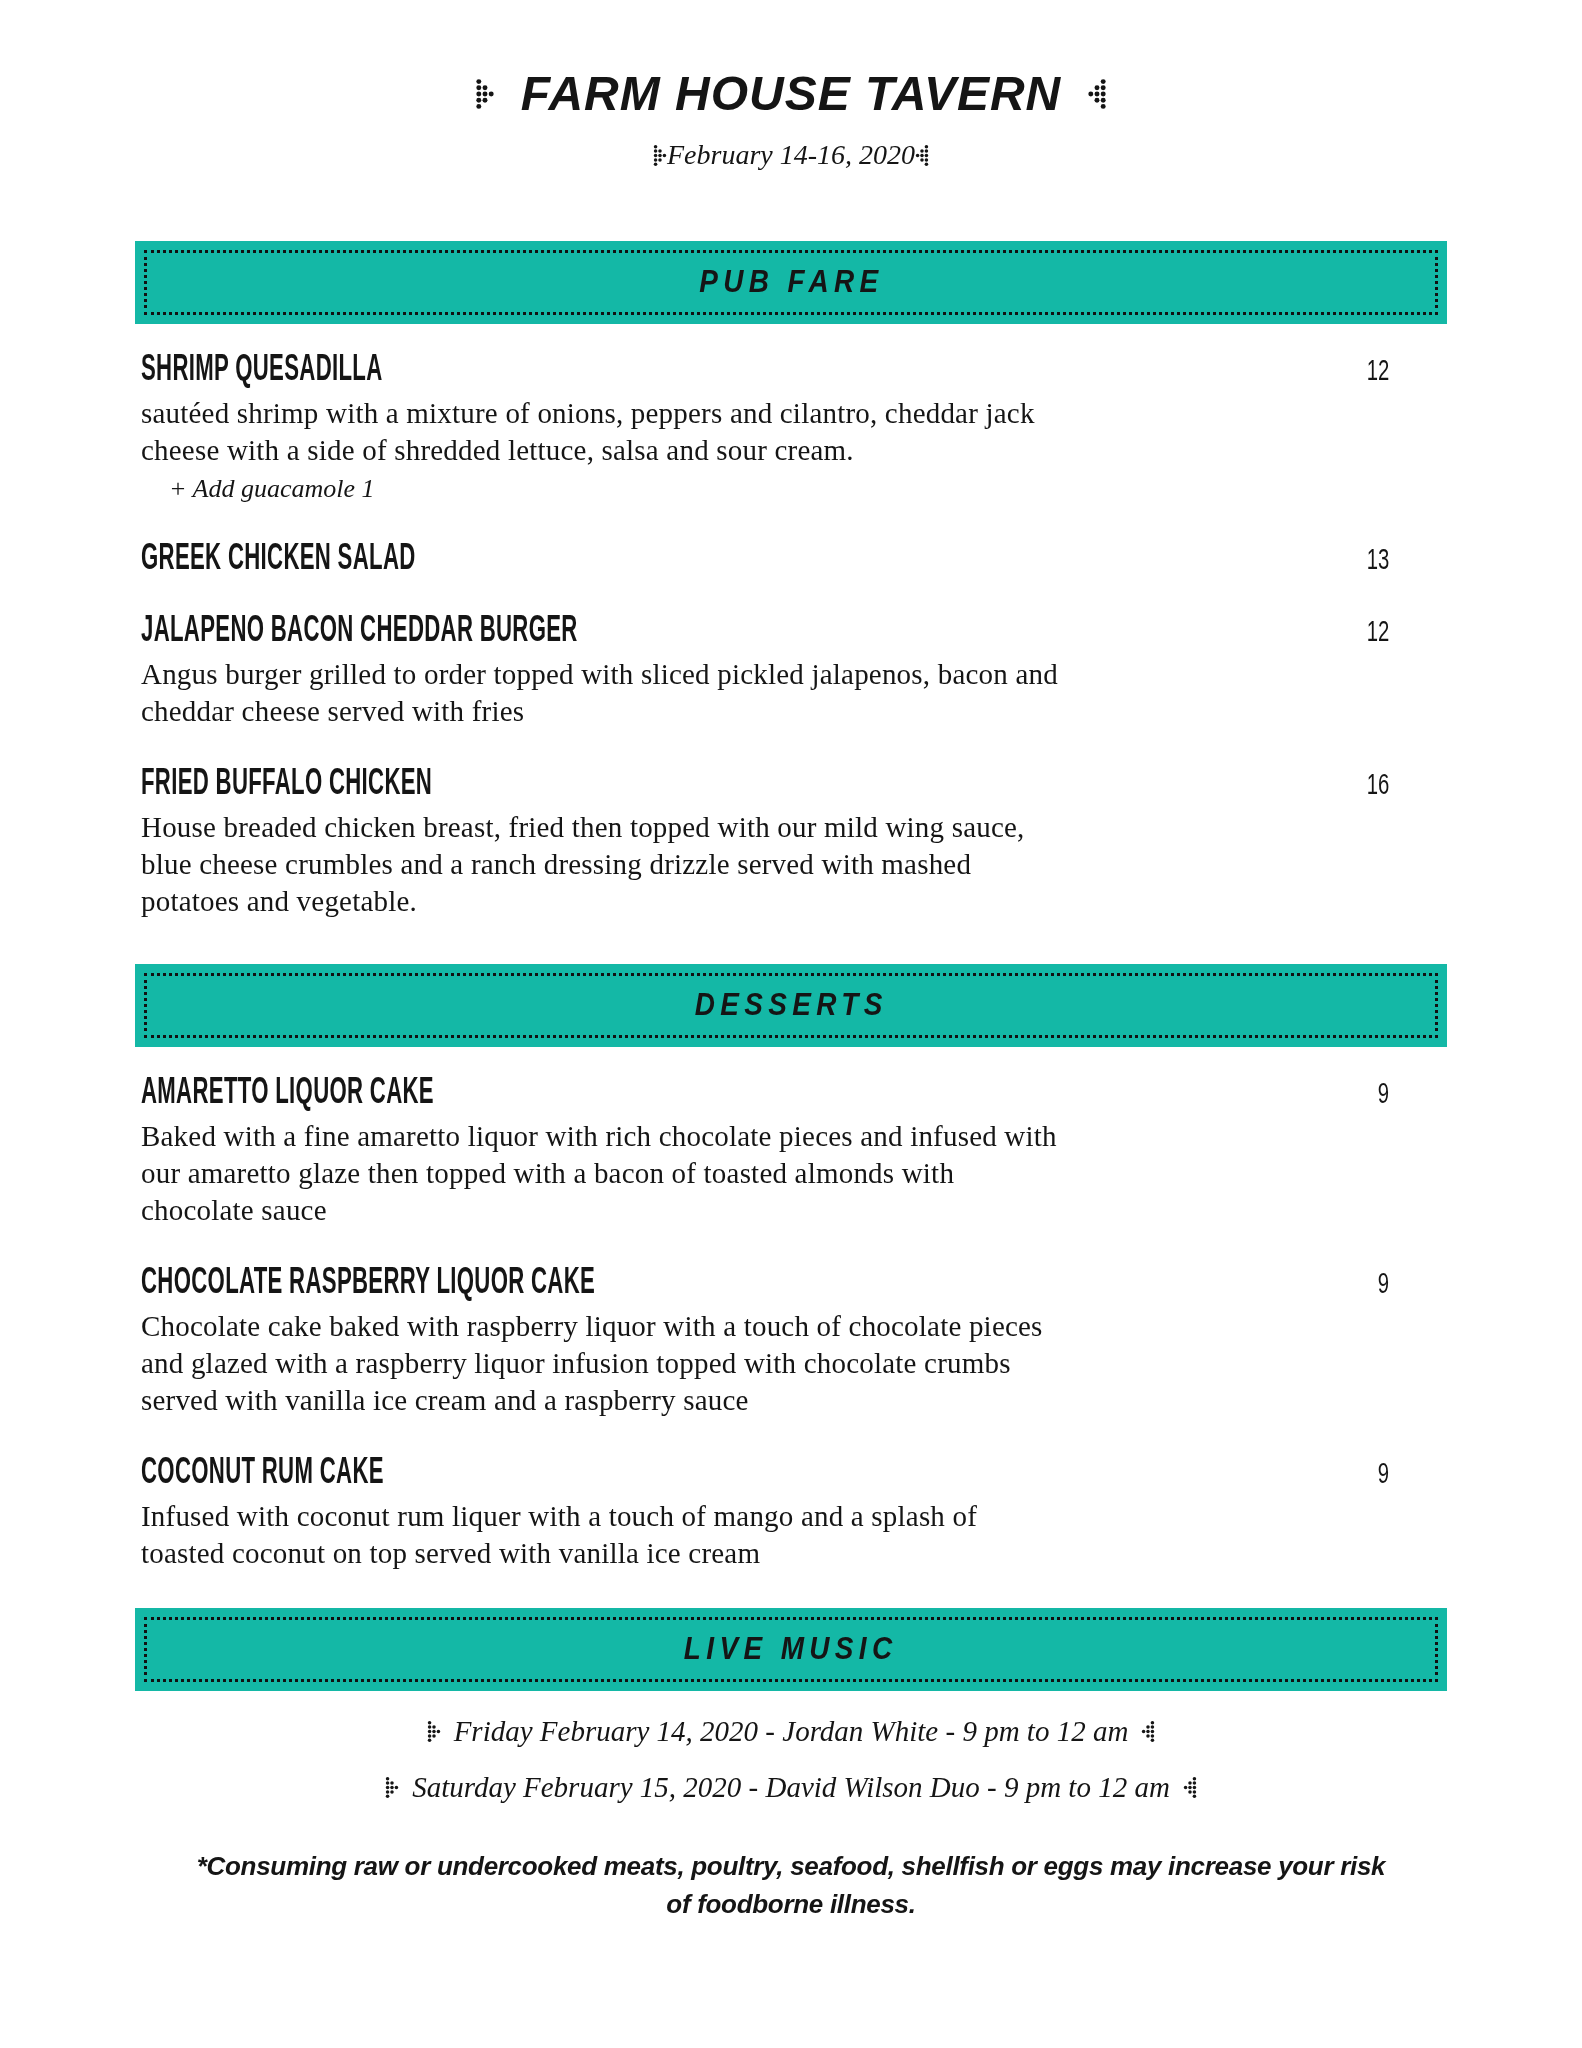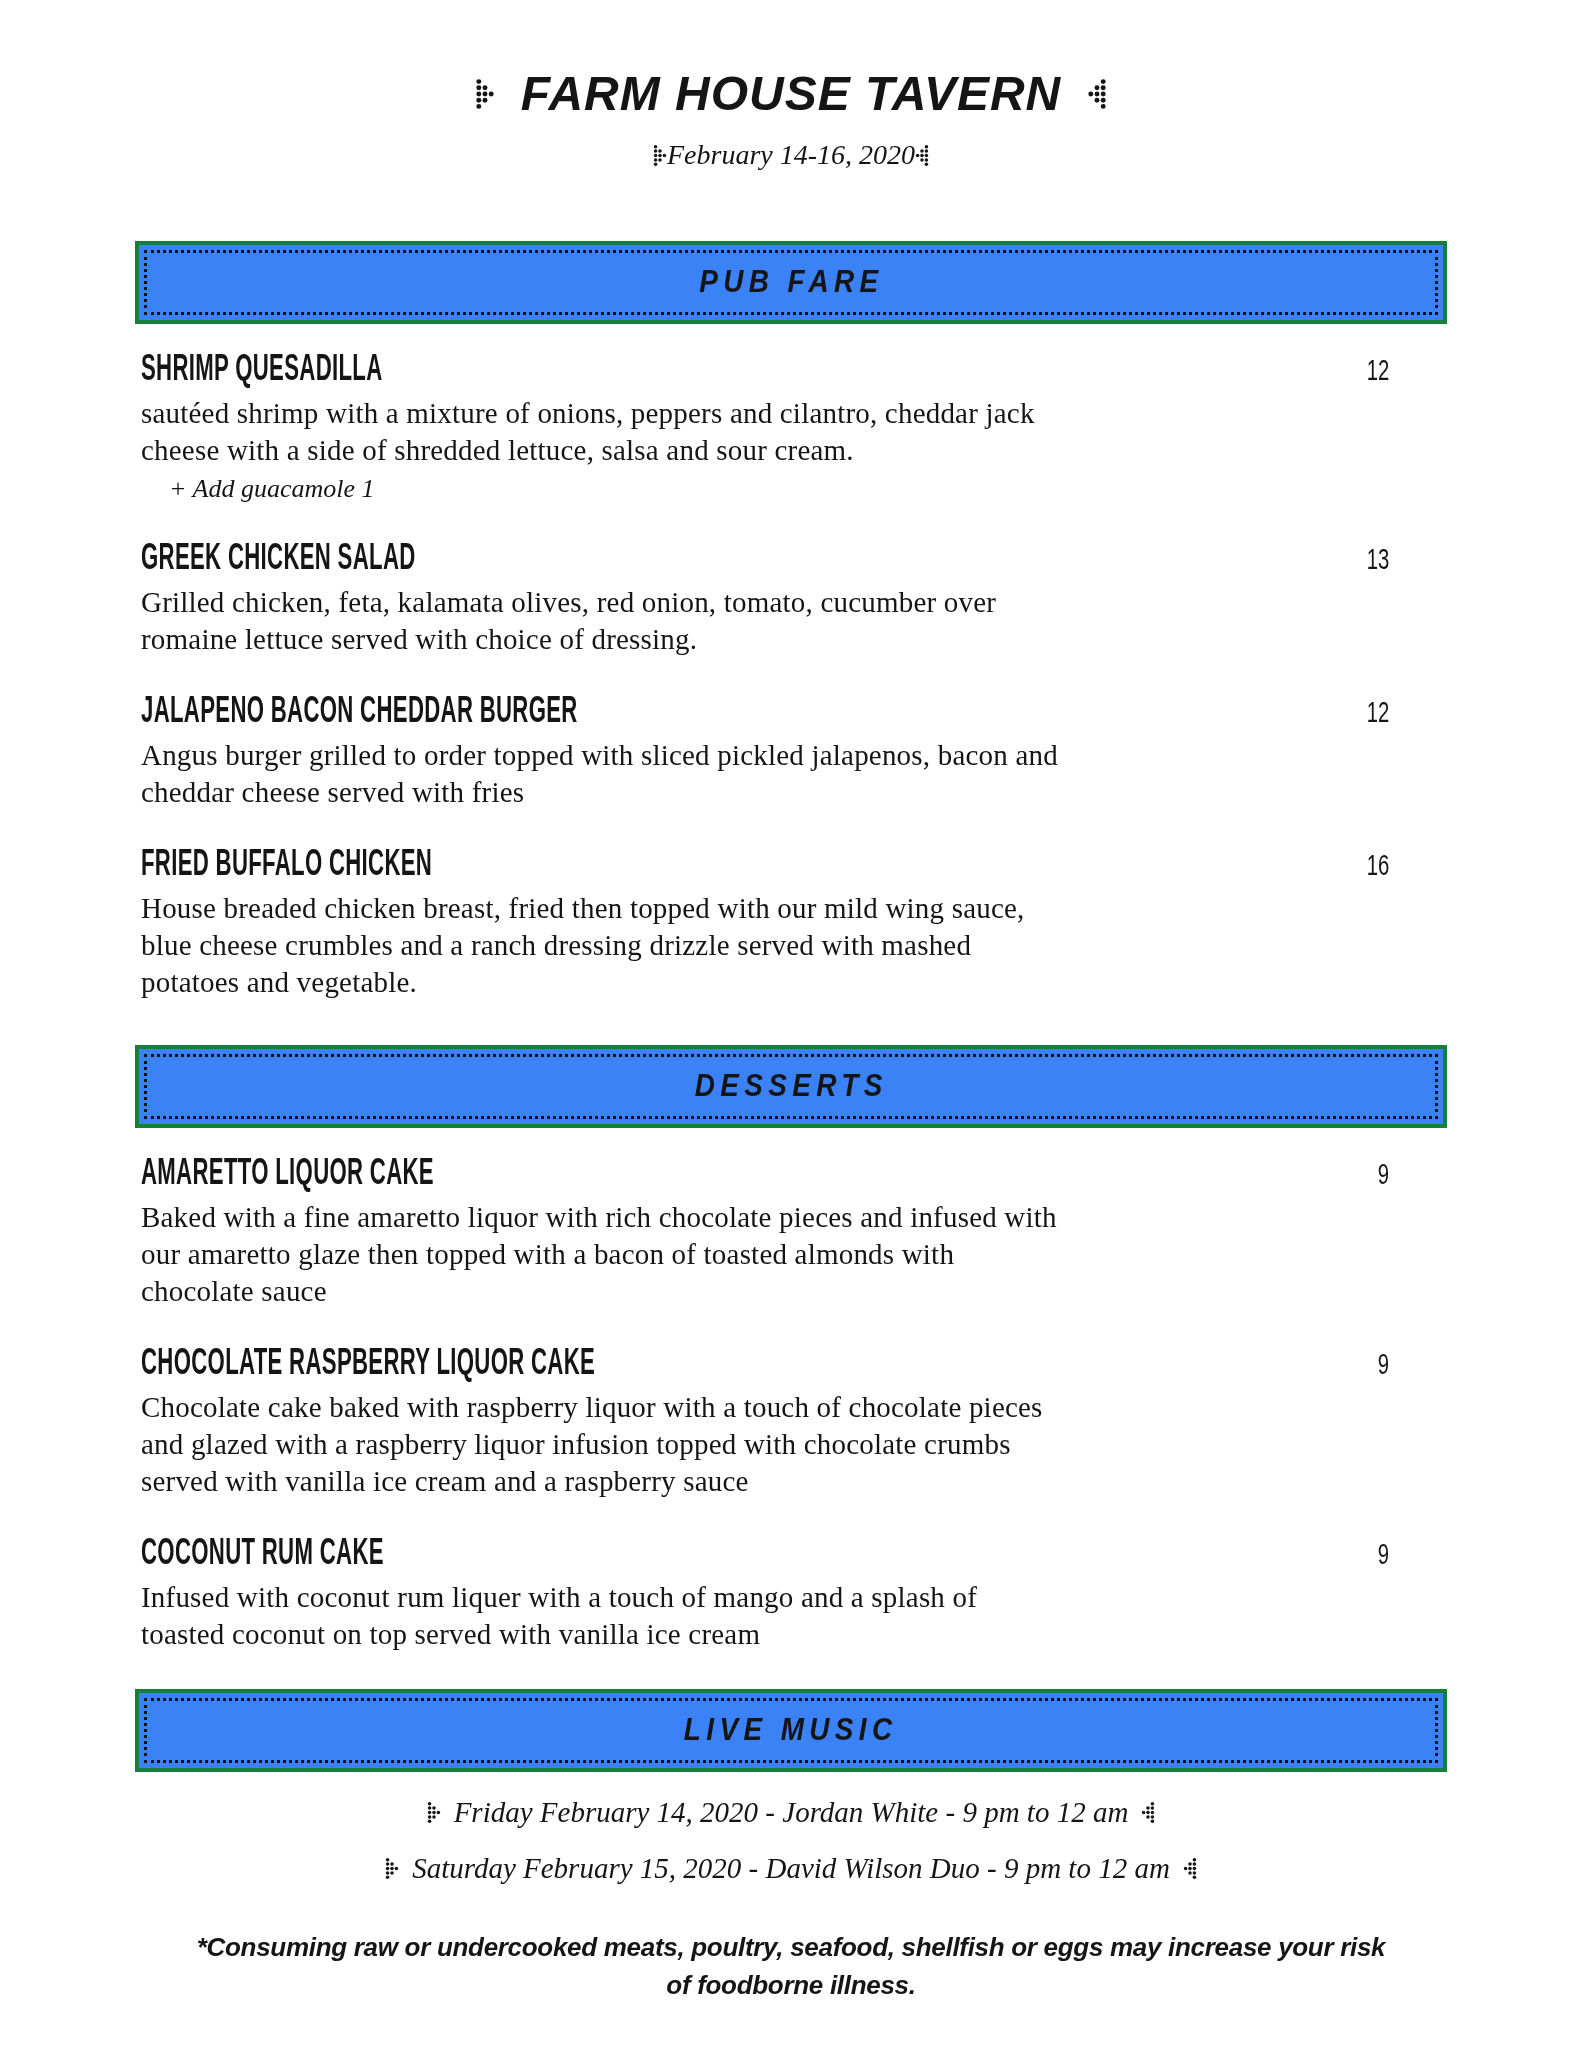--- a/index.html
+++ b/index.html
@@ -39,21 +39,21 @@
   
   .orn { display: inline-flex; line-height: 0; }
   .orn svg { width: 20px; height: 32px; }
   .orn-sm svg { width: 14px; height: 23px; }
   .flip svg { transform: scaleX(-1); }
 
   
   .content { width: 1312px; margin: 0 auto; }
 
   
-  .section-box { border: 4px solid #15803d; margin-top: 70px; background: #3b82f6; }
+  .section-box { border: 4px solid #14b8a6; margin-top: 70px; background: #14b8a6; }
   .section-box.tight { margin-top: 44px; }
   .section-box.music { margin-top: 36px; }
   .section-box-inner {
     margin: 5px;
     border: 3px dotted #111;
     text-align: center;
     padding: 11px 0 12px 0;
   }
   .section-label {
     display: inline-block;
@@ -198,21 +198,20 @@
       </div>
       <p class="item-desc">sautéed shrimp with a mixture of onions, peppers and cilantro, cheddar jack cheese with a side of shredded lettuce, salsa and sour cream.</p>
       <p class="item-addon">+ Add guacamole 1</p>
     </div>
 
     <div class="menu-item">
       <div class="item-head">
         <span class="item-name">GREEK CHICKEN SALAD</span>
         <span class="item-price">13</span>
       </div>
-      <p class="item-desc">Grilled chicken, feta, kalamata olives, red onion, tomato, cucumber over romaine lettuce served with choice of dressing.</p>
     </div>
 
     <div class="menu-item">
       <div class="item-head">
         <span class="item-name">JALAPENO BACON CHEDDAR BURGER</span>
         <span class="item-price">12</span>
       </div>
       <p class="item-desc">Angus burger grilled to order topped with sliced pickled jalapenos, bacon and cheddar cheese served with fries</p>
     </div>
 

